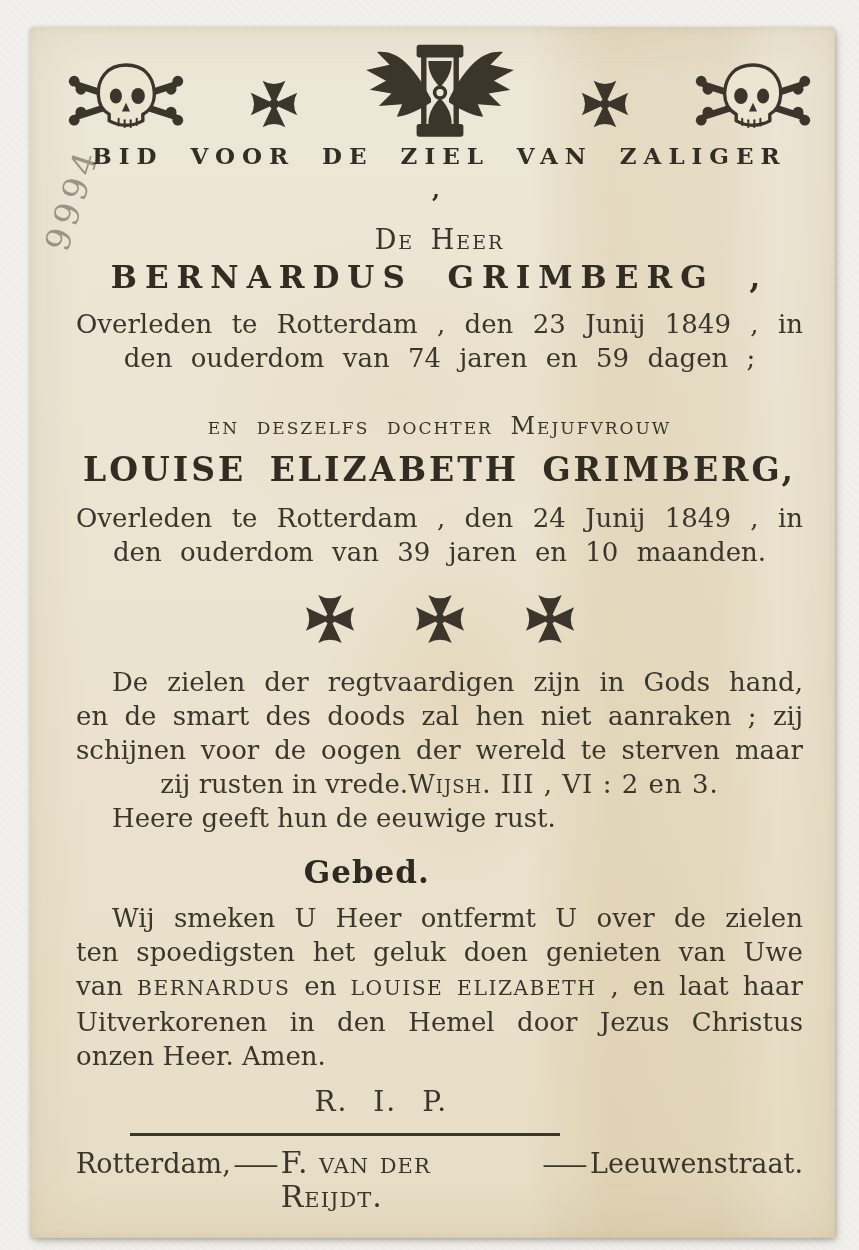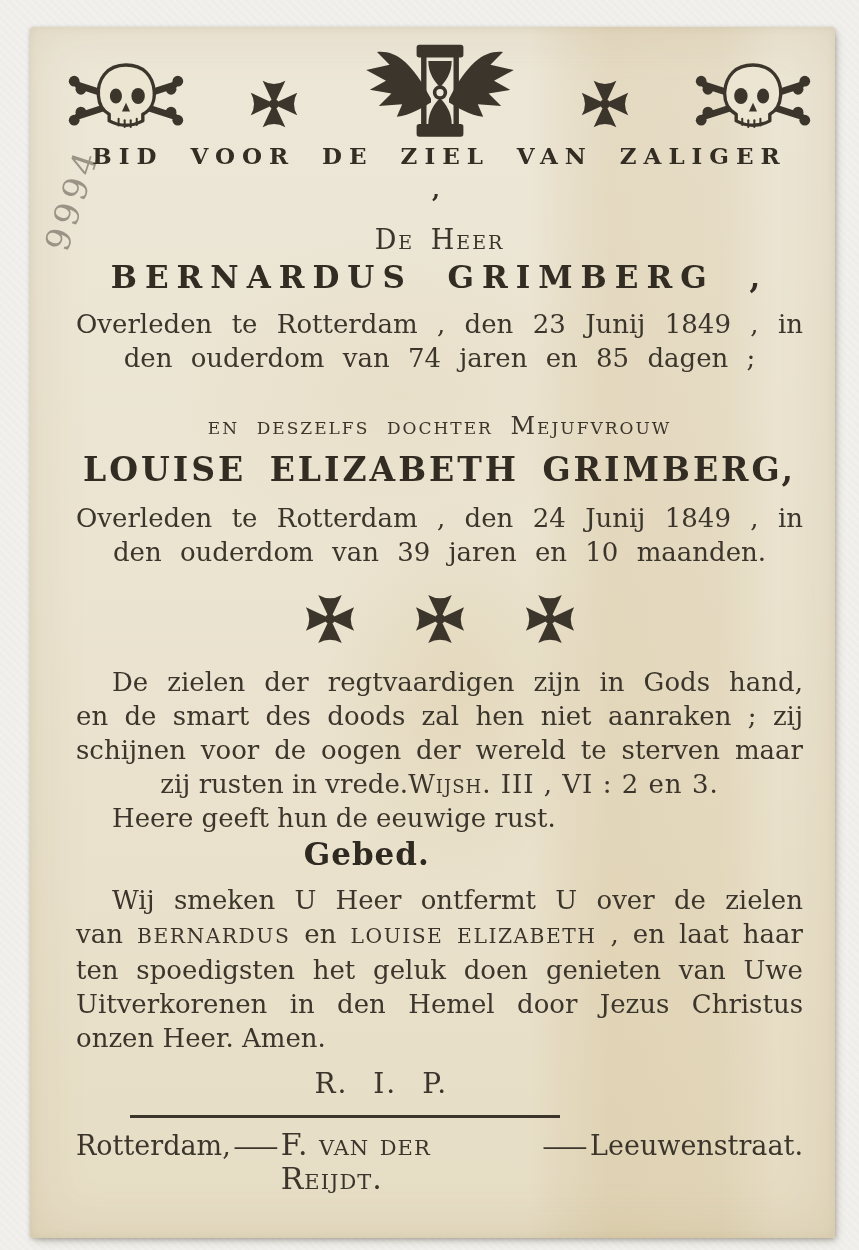--- a/index.html
+++ b/index.html
@@ -61,21 +61,21 @@
   }
   .crosses-mid{
     margin-top:22px;display:flex;justify-content:center;gap:54px;height:58px;
   }
   .scripture{margin-top:16px;}
   .scripture-l4{display:flex;justify-content:center;}
   .sc{font-variant:small-caps;}
   .ref{letter-spacing:1px;}
   .response{margin-top:0;}
   .prayer-heading{
-    width:80%;text-align:center;font-weight:700;color:#2f2a21;
+    margin-top:18px;width:80%;text-align:center;font-weight:700;color:#2f2a21;
     font-size:31px;line-height:38px;letter-spacing:1px;
   }
   .prayer{margin-top:10px;}
   .name-sc{font-size:0.78em;letter-spacing:1.5px;}
   .rip{
     margin-top:12px;width:84%;text-align:center;
     font-size:28px;line-height:34px;word-spacing:14px;letter-spacing:2px;
   }
   .rule{margin:14px 0 0 54px;width:430px;border-top:3px solid #3b352b;}
   .footer{
@@ -179,21 +179,21 @@
     </div>
 
     <div class="invocation">BID VOOR DE ZIEL VAN ZALIGER ,</div>
 
     <div class="title-prefix">De Heer</div>
 
     <div class="name-1">BERNARDUS GRIMBERG ,</div>
 
     <div class="death-block">
       <div class="line just">Overleden te Rotterdam , den 23 Junij 1849 , in</div>
-      <div class="line death-l2">den ouderdom van 74 jaren en 85 dagen ;</div>
+      <div class="line death-l2">den ouderdom van 74 jaren en 59 dagen ;</div>
     </div>
 
     <div class="relation">en deszelfs dochter Mejufvrouw</div>
 
     <div class="name-2">LOUISE ELIZABETH GRIMBERG,</div>
 
     <div class="death-block">
       <div class="line just">Overleden te Rotterdam , den 24 Junij 1849 , in</div>
       <div class="line death-l2">den ouderdom van 39 jaren en 10 maanden.</div>
     </div>
@@ -221,28 +221,28 @@
           <span>III , VI : 2 en 3.</span>
         </span>
       </div>
       <div class="line indent response">Heere geeft hun de eeuwige rust.</div>
     </div>
 
     <div class="prayer-heading">Gebed.</div>
 
     <div class="prayer">
       <div class="line just indent">Wij smeken U Heer ontfermt U over de zielen</div>
+      <div class="line just">ten spoedigsten het geluk doen genieten van Uwe</div>
       <div class="line just">
         <span>van</span>
         <span class="name-sc">BERNARDUS</span>
         <span>en</span>
         <span class="name-sc">LOUISE ELIZABETH</span>
         <span>, en laat haar</span>
       </div>
-      <div class="line just">ten spoedigsten het geluk doen genieten van Uwe</div>
       <div class="line just">Uitverkorenen in den Hemel door Jezus Christus</div>
       <div class="line">onzen Heer.  Amen.</div>
     </div>
 
     <div class="rip">R. I. P.</div>
 
     <div class="rule"></div>
 
     <div class="footer">
       <span>Rotterdam,</span>

